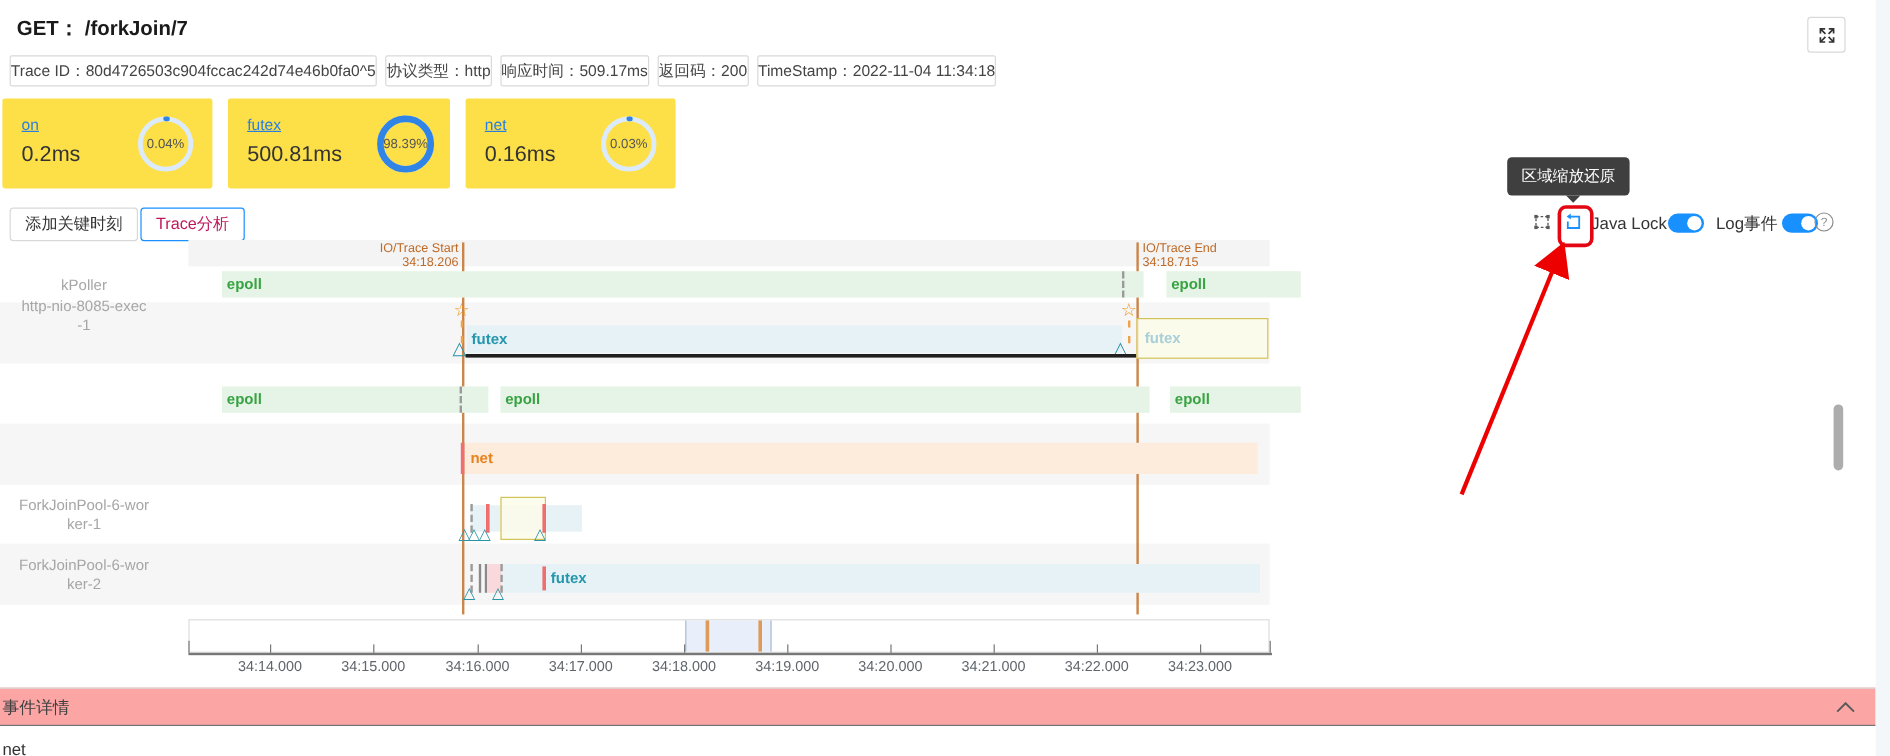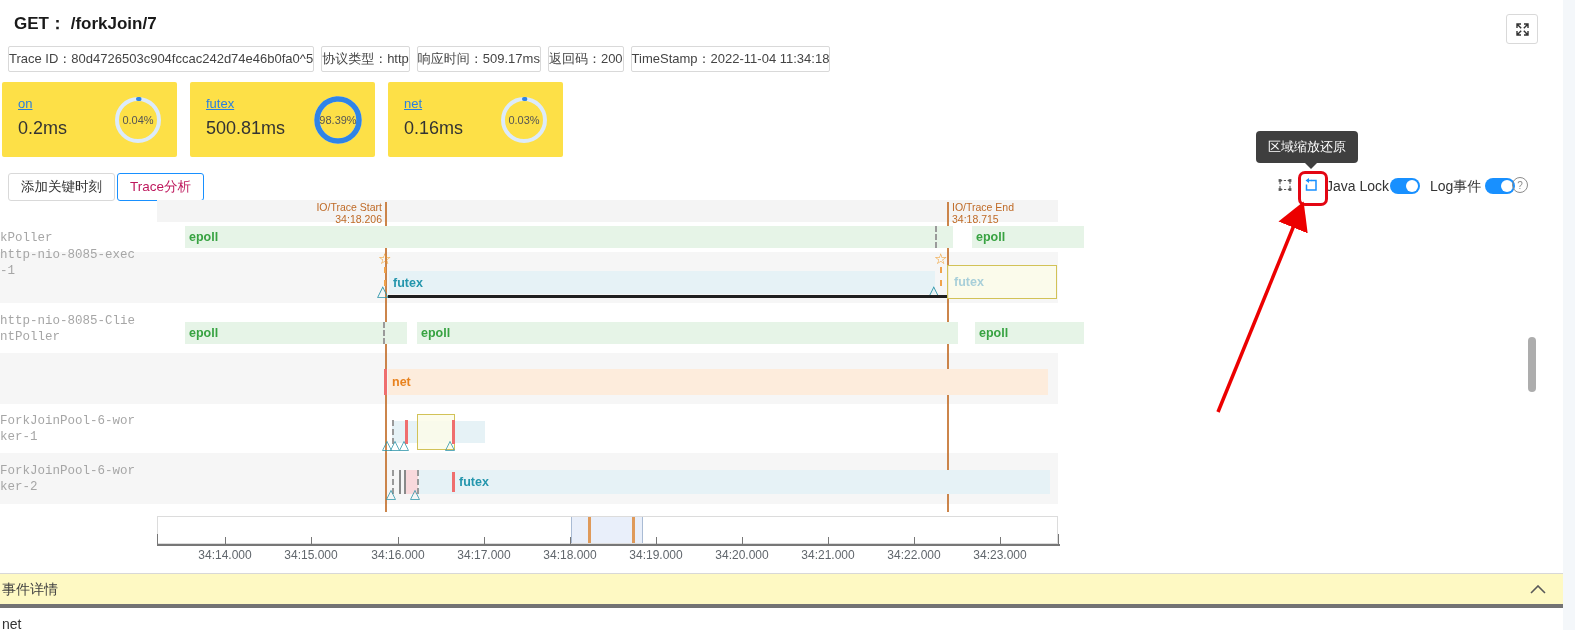--- a/index.html
+++ b/index.html
@@ -11,22 +11,22 @@
   .card{position:absolute;top:82px;height:75px;background:#fde047;border-radius:2px;}
   .card .nm{position:absolute;left:16px;top:14px;font-size:13px;color:#2a7fe0;text-decoration:underline;cursor:pointer;}
   .card .val{position:absolute;left:16px;top:36px;font-size:18px;color:#333;}
   .card .ringwrap{position:absolute;top:13px;width:50px;height:50px;}
   .card .pct{position:absolute;top:0;left:0;width:50px;height:50px;display:flex;align-items:center;justify-content:center;
              font-size:11px;color:#555;}
   .btn{position:absolute;top:173px;border:1px solid #d9d9d9;border-radius:3px;background:#fff;
        font-size:13.5px;color:#333;padding:4px 12px;cursor:pointer;white-space:nowrap;}
   .btn.blue{border-color:#1890ff;color:#be185d;}
   .rowband{position:absolute;left:0;width:1058px;background:#f6f6f6;}
-  .tlabel{position:absolute;left:0;width:140px;text-align:left;color:#a6a6a6;font-size:12.5px;
-          line-height:15.5px;white-space:pre-line;font-family:Liberation Mono, monospace;}
+  .tlabel{position:absolute;left:0;width:140px;text-align:center;color:#a6a6a6;font-size:12.5px;
+          line-height:15.5px;white-space:pre-line;}
   .bar{position:absolute;display:flex;align-items:center;font-size:12.5px;font-weight:bold;overflow:hidden;}
   .bar.green{background:#e6f4e7;color:#38a342;margin-left:28px;}
   .bar.cyan{background:#e6f2f6;color:#2596ad;}
   .bar.orange{background:#fdecdc;color:#e8821e;}
   .bar span{padding-left:4px;white-space:nowrap;}
   .gdash{position:absolute;width:0;border-left:2px dashed #9a9a9a;}
   .gsolid{position:absolute;width:2px;background:#8a8a8a;}
   .odash{position:absolute;width:0;border-left:2px dashed #f0a24a;}
   .redtick{position:absolute;background:#ef6e6e;}
   .vline{position:absolute;top:202px;height:310px;width:2px;background:#c3702c;opacity:.85;}
@@ -41,22 +41,22 @@
   .toggle{position:absolute;width:30px;height:16px;border-radius:9px;background:#1890ff;cursor:pointer;}
   .toggle .knob{position:absolute;right:2px;top:2px;width:12px;height:12px;border-radius:50%;background:#fff;}
   .tooltip{position:absolute;left:1256px;top:131px;background:#3f3f3f;color:#fff;font-size:13px;
            padding:7px 12px;border-radius:4px;white-space:nowrap;}
   .tooltip:after{content:"";position:absolute;left:49px;bottom:-6px;border:6px solid transparent;
                  border-top-color:#3f3f3f;border-bottom:none;}
   .help{position:absolute;left:1512px;top:177px;width:14px;height:14px;border:1.4px solid #8c8c8c;border-radius:50%;
         color:#8c8c8c;font-size:10px;display:flex;align-items:center;justify-content:center;cursor:pointer;}
   .redring{position:absolute;left:1298px;top:171px;width:24px;height:29px;border:3px solid #e30613;border-radius:7px;}
   .ann-text{position:absolute;left:1118px;top:408px;font-size:21px;font-weight:800;color:#ec0000;white-space:nowrap;}
-  .footer{position:absolute;left:0;top:573px;width:1563px;height:30px;background:#fef9c3;
-          border-top:1px solid #d8d8d8;border-bottom:4px solid #737373;}
+  .footer{position:absolute;left:0;top:573px;width:1563px;height:30px;background:#fca5a5;
+          border-top:1px solid #d8d8d8;border-bottom:1px solid #737373;}
   .footer .t{position:absolute;left:2px;top:0;line-height:30px;font-size:14px;color:#404040;}
   .thumb{position:absolute;left:1528px;top:337px;width:8px;height:55px;background:#adadad;border-radius:4px;cursor:pointer;}
   .rstrip{position:absolute;left:1563px;top:0;width:12px;height:630px;background:#f4f7fa;}
   .expandbtn{position:absolute;left:1506px;top:14px;width:30px;height:28px;border:1px solid #d9d9d9;border-radius:3px;
              background:#fff;display:flex;align-items:center;justify-content:center;cursor:pointer;}
 </style>
 </head>
 <body>
 
 <div id="app">
@@ -144,22 +144,20 @@
   <div class="tooltip">区域缩放还原</div>
 
   <div class="abs" style="left:157px;top:200px;width:901px;height:22px;background:#f4f4f4;"></div>
   <div class="rowband" style="top:252px;height:51px;"></div>
   <div class="rowband" style="top:353px;height:51px;"></div>
   <div class="rowband" style="top:453px;height:51px;"></div>
 
   <div class="tlabel" style="top:231px;">kPoller</div>
   <div class="tlabel" style="top:248px;">http-nio-8085-exec
 -1</div>
-  <div class="tlabel" style="top:314px;">http-nio-8085-Clie
-ntPoller</div>
   <div class="tlabel" style="top:414px;">ForkJoinPool-6-wor
 ker-1</div>
   <div class="tlabel" style="top:464px;">ForkJoinPool-6-wor
 ker-2</div>
 
   <div class="vline" style="left:385px;"></div>
   <div class="vline" style="left:947px;"></div>
   <div class="mkr" style="left:252px;width:130px;text-align:right;"><span>IO/Trace Start</span><br><span>34:18.206</span></div>
   <div class="mkr" style="left:952px;"><span>IO/Trace End</span><br><span>34:18.715</span></div>
 

